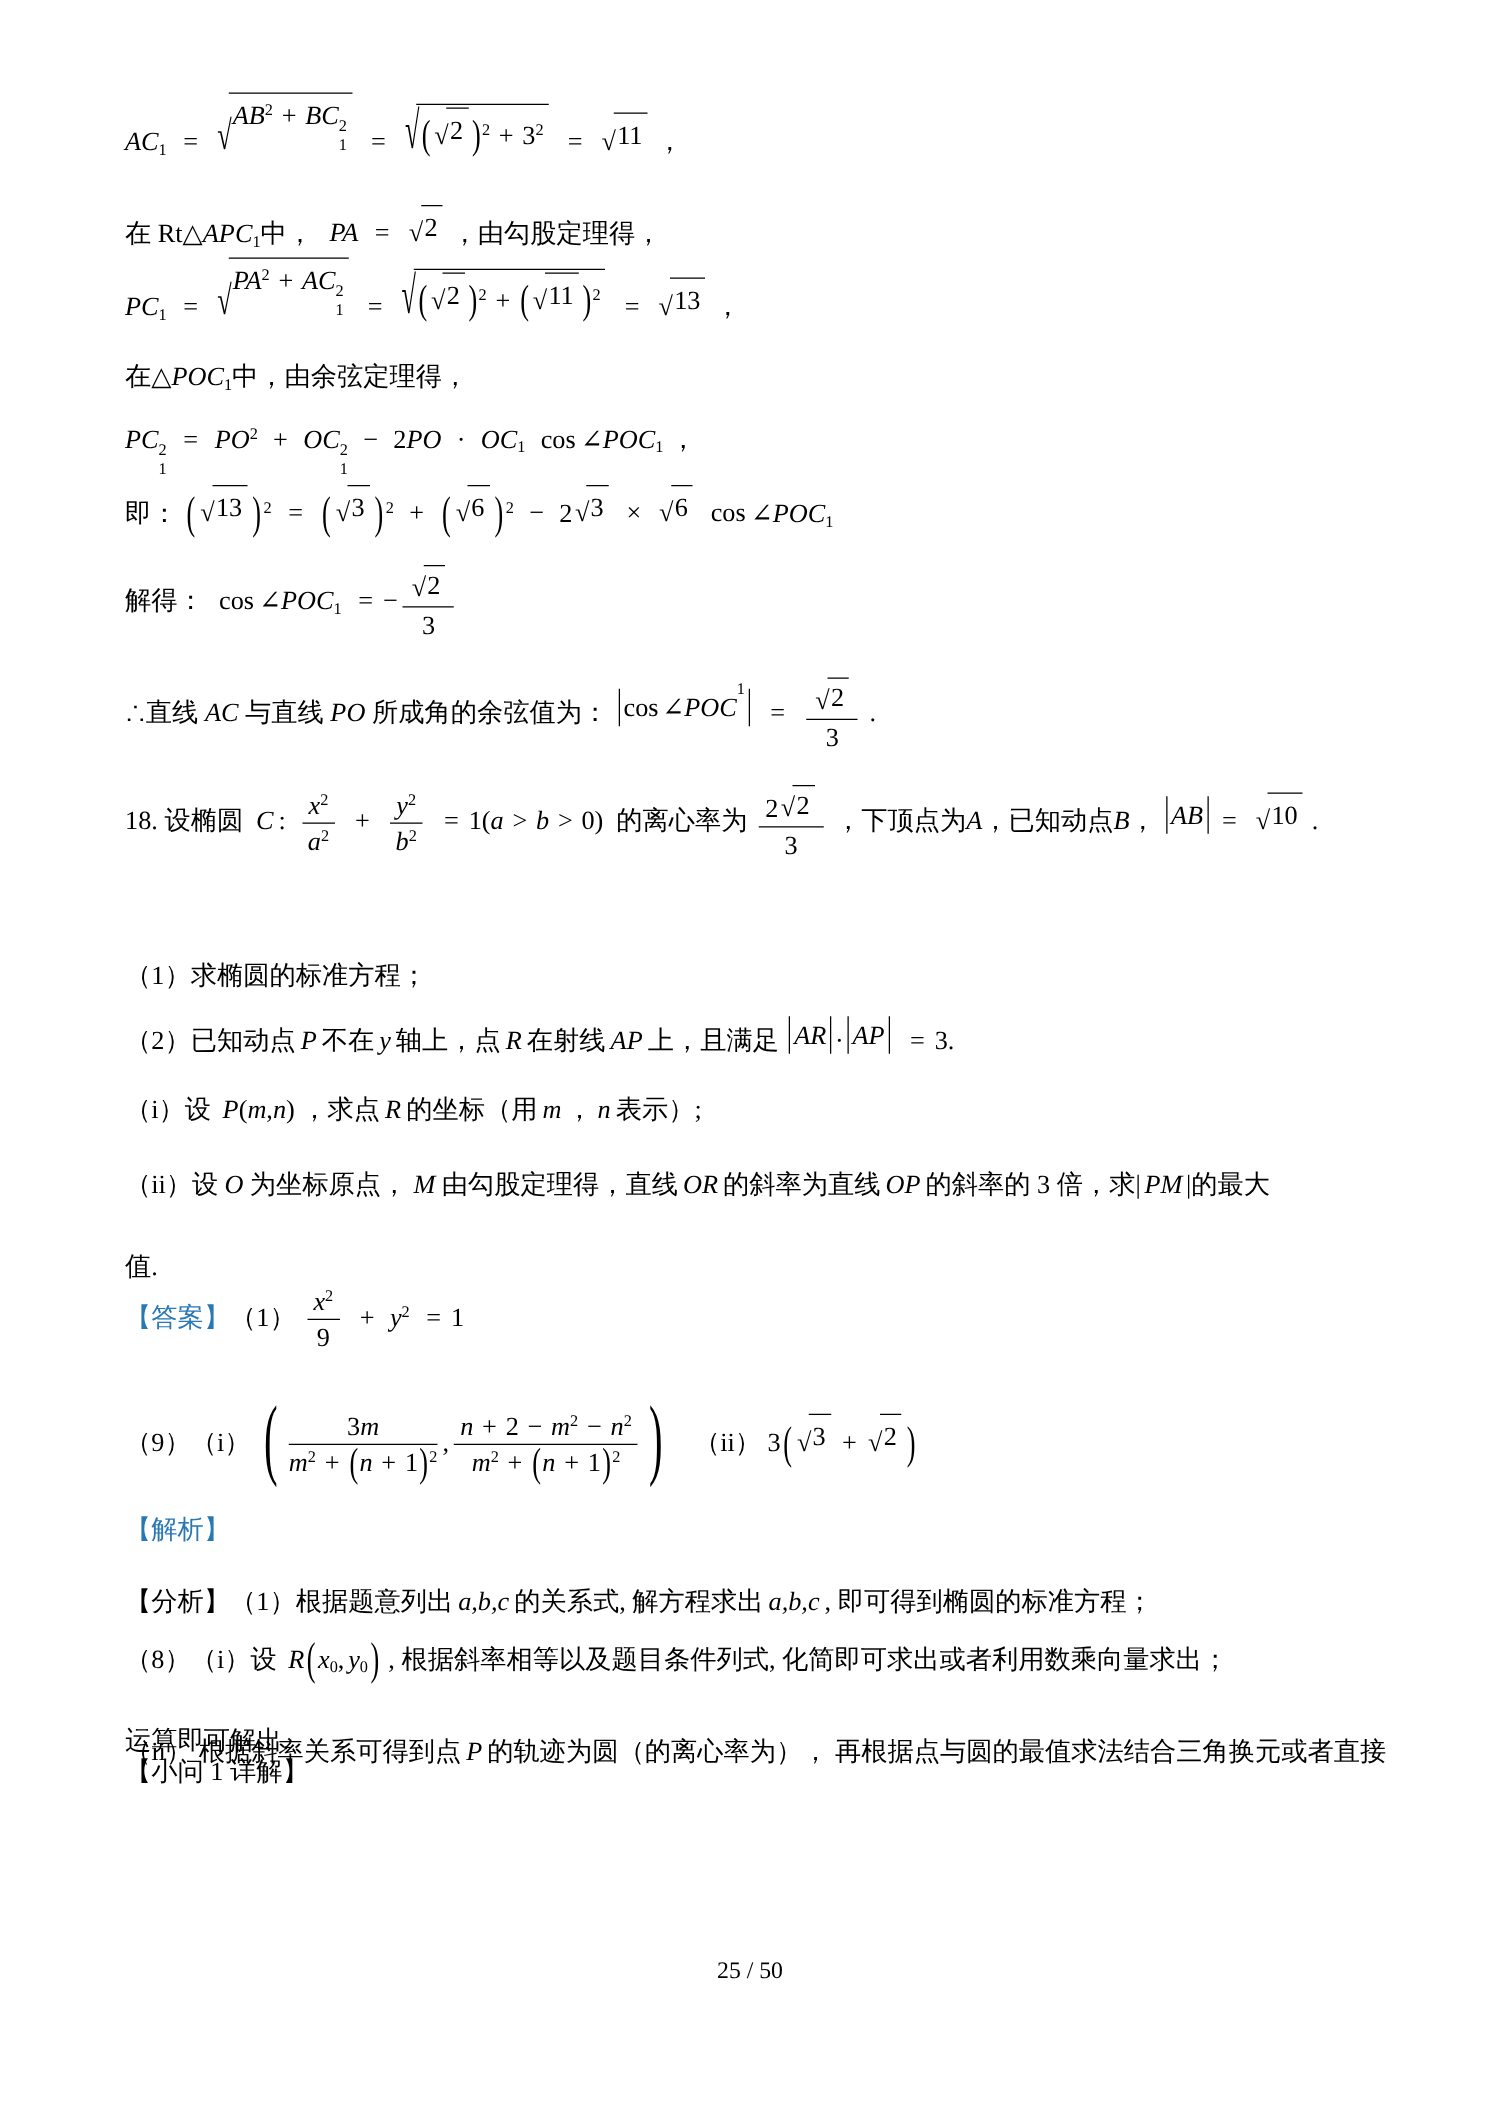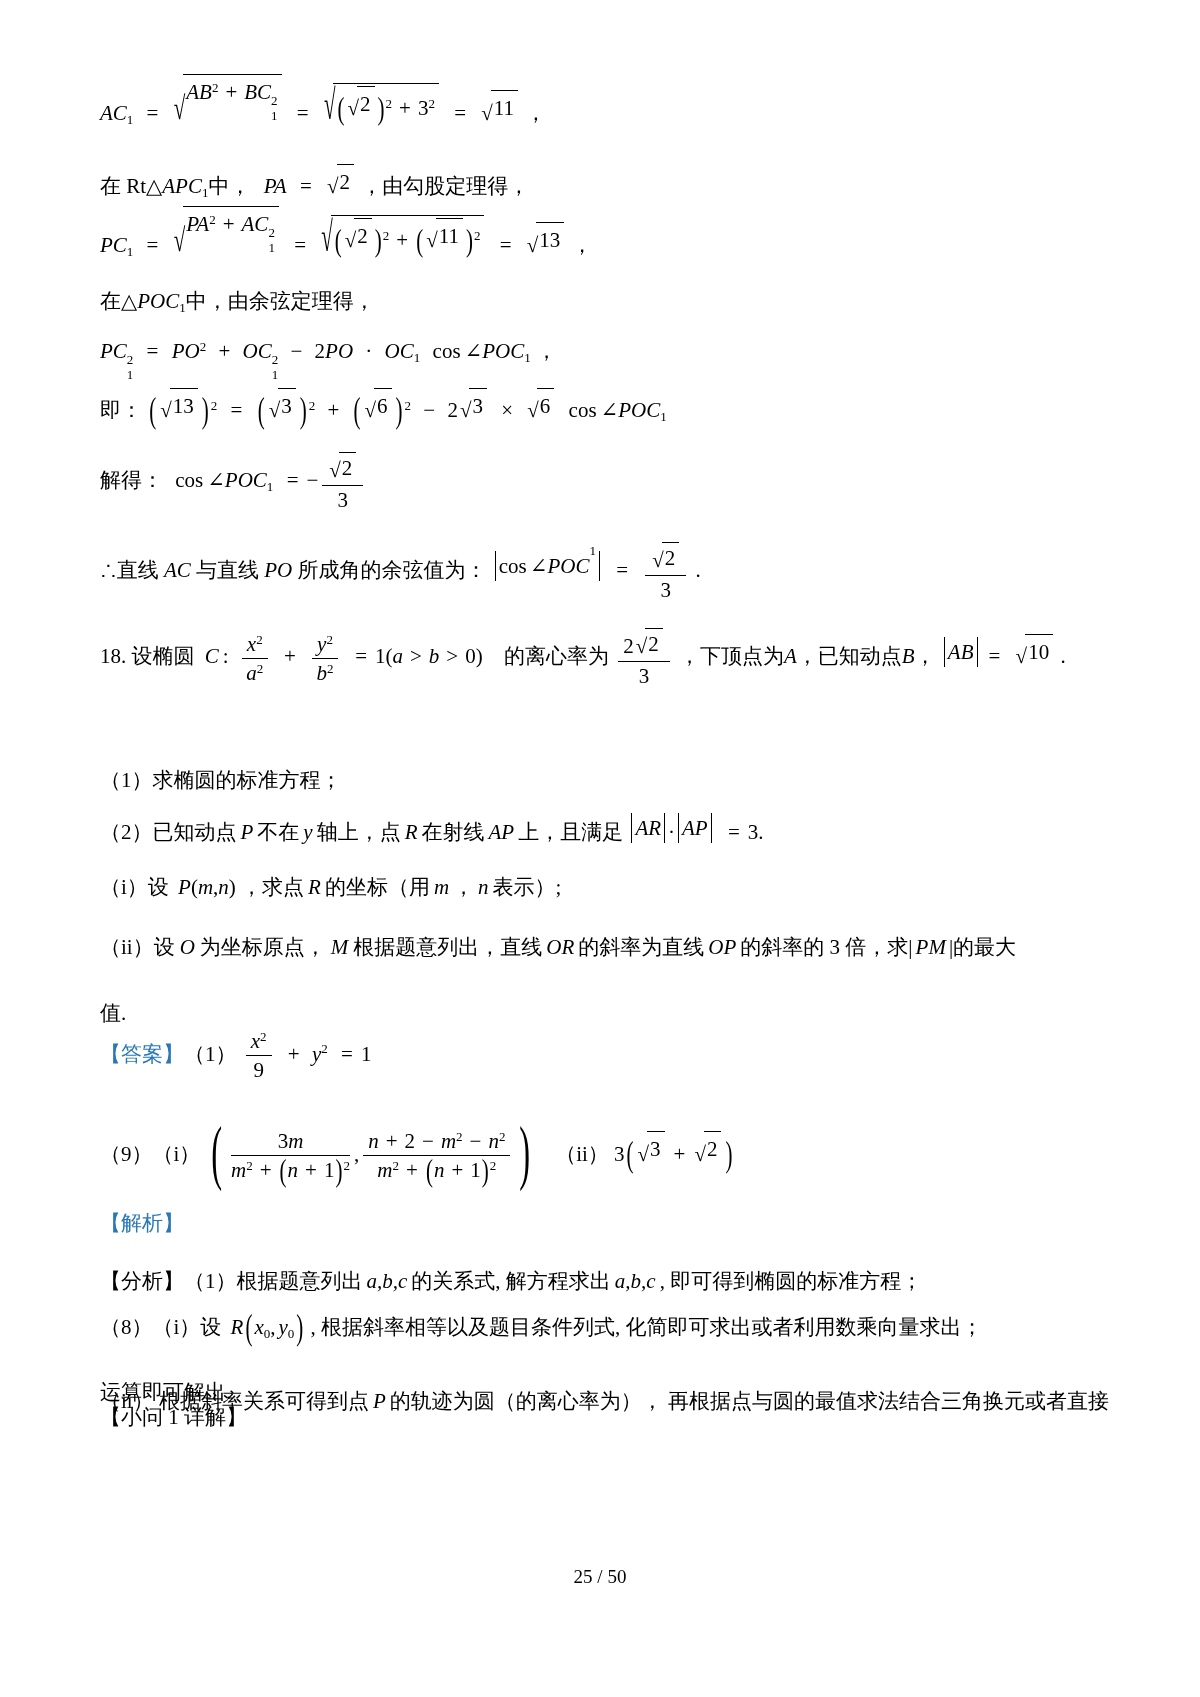--- a/index.html
+++ b/index.html
@@ -195,21 +195,21 @@
   <span class="frac">
       <span class="nu"><span class="m">x</span><sup>2</sup></span>
       <span class="de"><span class="m">a</span><sup>2</sup></span>
     </span>
   <span class="op">+</span>
   <span class="frac">
       <span class="nu"><span class="m">y</span><sup>2</sup></span>
       <span class="de"><span class="m">b</span><sup>2</sup></span>
     </span>
   <span class="eq">=</span><span>1</span><span>(</span><span class="m">a</span><span class="op">&gt;</span><span class="m">b</span><span class="op">&gt;</span><span>0</span><span>)</span>
-  <span style="margin-left:16px">的离心率为</span>
+  <span style="margin-left:5px">的离心率为</span>
   <span class="frac">
       <span class="nu"><span>2</span><span class="sqrt">
           <span class="sg">√</span>
           <span class="rd">2</span>
         </span></span>
       <span class="de">3</span>
     </span>
   <span>，下顶点为</span><span class="m">A</span><span>，已知动点</span><span class="m">B</span><span>，</span>
   <span class="absv">
       <span class="vb"></span>
@@ -241,21 +241,21 @@
   <span class="eq">=</span><span>3</span><span>.</span>
 </div>
 
 <div class="line" style="top:872px">
   <span>（i）设</span>
   <span class="m" style="margin-left:4px">P</span><span>(</span><span class="m">m</span><span>,</span><span class="m">n</span><span>)</span>
   <span>，求点</span><span class="m" style="margin:0 4px">R</span><span>的坐标（用</span><span class="m" style="margin:0 4px">m</span><span>，</span><span class="m" style="margin:0 4px">n</span><span>表示）;</span>
 </div>
 
 <div class="line" style="top:932px">
-  <span>（ii）设</span><span class="m" style="margin:0 5px">O</span><span>为坐标原点，</span><span class="m" style="margin:0 5px">M</span><span>根据题意列出，直线</span><span class="m" style="margin:0 4px">OR</span><span>的斜率为直线</span><span class="m" style="margin:0 4px">OP</span><span>的斜率的 3 倍，求|</span><span class="m" style="margin:0 3px">PM</span><span>|的最大</span>
+  <span>（ii）设</span><span class="m" style="margin:0 5px">O</span><span>为坐标原点，</span><span class="m" style="margin:0 5px">M</span><span>由勾股定理得，直线</span><span class="m" style="margin:0 4px">OR</span><span>的斜率为直线</span><span class="m" style="margin:0 4px">OP</span><span>的斜率的 3 倍，求|</span><span class="m" style="margin:0 3px">PM</span><span>|的最大</span>
 </div>
 
 <div class="line" style="top:998px">
   <span>值.</span>
 </div>
 
 <div class="line" style="top:1028px">
   <span class="accent">【答案】</span><span>（1）</span>
   <span class="frac">
       <span class="nu"><span class="m">x</span><sup>2</sup></span>

